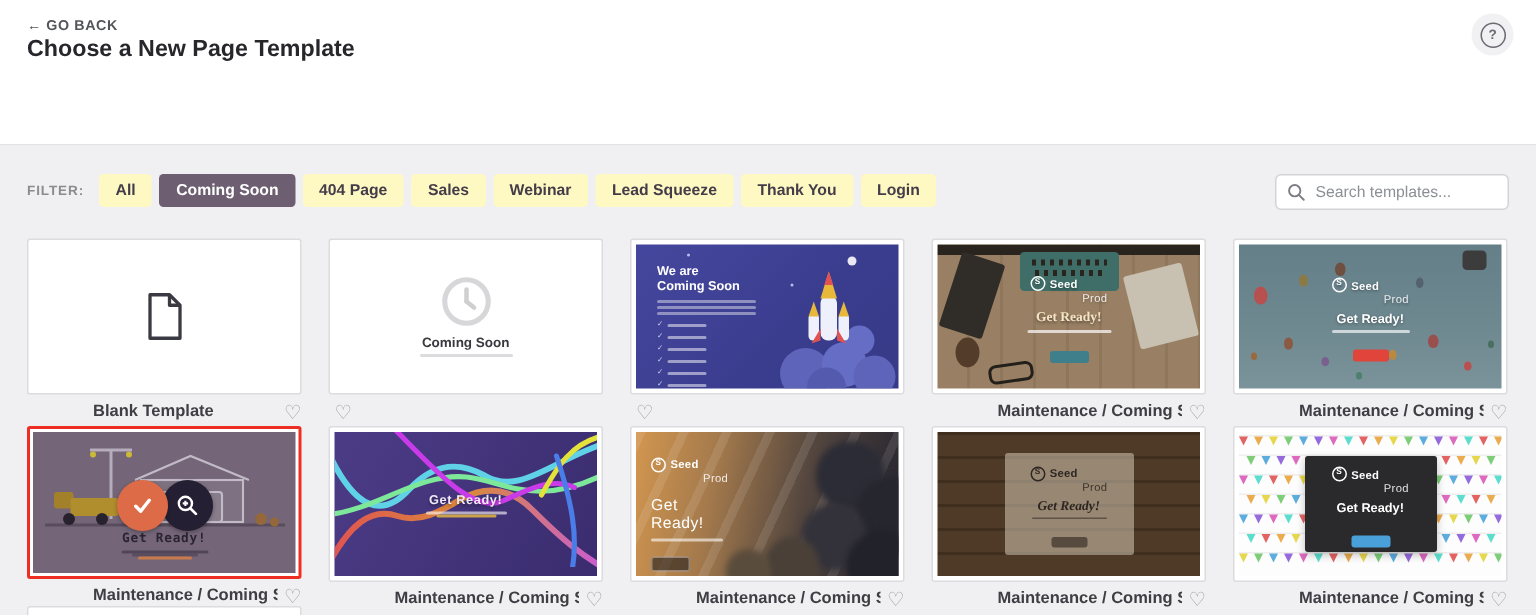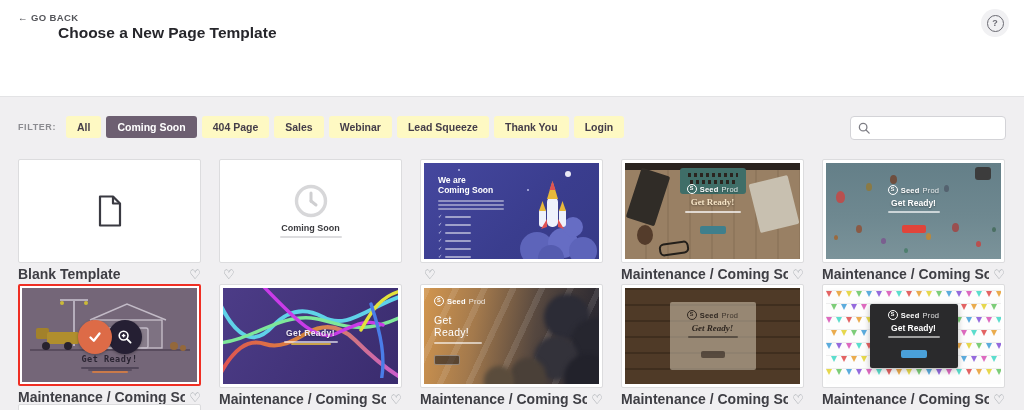--- a/index.html
+++ b/index.html
@@ -3,21 +3,21 @@
 <meta charset="utf-8">
 <style>
   html,body{margin:0;padding:0;background:#fff;}
   .screen{position:relative;width:1024px;height:410px;overflow:hidden;background:#f0eff1;
     font-family:"Liberation Sans",sans-serif;-webkit-font-smoothing:antialiased;}
   
   .header{position:absolute;top:0;left:0;right:0;height:96px;background:#fff;border-bottom:1px solid #e3e3e5;}
   .goback{position:absolute;top:12px;left:18px;font-size:9.5px;font-weight:700;color:#54555a;
     letter-spacing:.4px;cursor:pointer;}
   .goback .arrow{margin-right:3px;font-weight:400;}
-  .page-title{position:absolute;top:24px;left:18px;font-size:15.5px;font-weight:700;color:#26262b;margin-left:40px;}
+  .page-title{position:absolute;top:24px;left:18px;font-size:15.5px;font-weight:700;color:#26262b;}
   .help-btn{position:absolute;top:9px;right:15px;width:28px;height:28px;border-radius:50%;
     background:#f1f1f3;display:flex;align-items:center;justify-content:center;cursor:pointer;}
   .help-glyph{width:15px;height:15px;border:1.4px solid #6a6a72;border-radius:50%;display:flex;
     align-items:center;justify-content:center;font-size:9px;font-weight:700;color:#6a6a72;line-height:1;}
   
   .tabs{position:absolute;left:18px;bottom:0;display:flex;gap:26px;}
   .tab{font-size:12.5px;color:#72777c;padding-bottom:9px;border-bottom:3px solid transparent;cursor:pointer;}
   .tab.active{color:#2f3338;font-weight:700;border-bottom-color:#d4704f;}
   
   .filter-row{position:absolute;top:116px;left:18px;display:flex;align-items:center;gap:5px;}
@@ -33,28 +33,28 @@
   .search-box input::placeholder{color:#8c8f94;}
   
   .grid{position:absolute;top:159px;left:18px;display:grid;grid-template-columns:repeat(5,183px);
     column-gap:18px;row-gap:3px;}
   .card{position:relative;}
   .thumb{position:relative;height:96px;background:#fff;border:1px solid #dcdcde;border-radius:2px;
     padding:3px;cursor:pointer;}
   .card.selected .thumb{border:2px solid #ef2e23;padding:2px;height:94px;}
   .art{position:relative;width:100%;height:100%;overflow:hidden;}
   .label-row{display:flex;align-items:center;justify-content:space-between;margin-top:4px;height:14px;}
-  .card-name{font-size:14px;font-weight:700;color:#3e3e44;white-space:nowrap;overflow:hidden;}
+  .card-name{font-size:11px;font-weight:700;color:#3e3e44;white-space:nowrap;overflow:hidden;margin-left:44px;}
   .heart{font-size:13px;color:#9ba0a6;line-height:1;cursor:pointer;flex:0 0 auto;margin-left:4px;}
   .next-row-sliver{position:absolute;left:18px;top:404px;width:181px;height:10px;background:#fff;
     border:1px solid #dcdcde;border-radius:2px;}
   
   .bar{display:block;height:2px;border-radius:1px;}
   .brand{display:flex;align-items:center;gap:3px;font-size:7.5px;letter-spacing:.2px;}
-  .brand .bseed{font-weight:700;} .brand .bprod{font-weight:400;opacity:.85;}
+  .brand .bseed{font-weight:700;} .brand .bprod{font-weight:400;opacity:.85;margin-top:18px;}
   .brand .bicon{width:8px;height:8px;border-radius:50%;border:1.2px solid currentColor;display:inline-flex;
     align-items:center;justify-content:center;font-size:5.5px;font-weight:700;line-height:1;}
   .mini-btn{display:inline-block;border-radius:2px;}
   
   .art.blank{background:#fff;display:flex;align-items:center;justify-content:center;}
   
   .art.simple{background:#fff;display:flex;flex-direction:column;align-items:center;justify-content:center;gap:3px;}
   .simple-title{font-size:9px;font-weight:700;color:#3a3a3e;margin-top:2px;}
   
   .art.rocket{background:linear-gradient(135deg,#45479e,#3a3d8e 60%,#363a86);color:#fff;}
@@ -131,20 +131,21 @@
       <div class="chip">Lead Squeeze</div>
       <div class="chip">Thank You</div>
       <div class="chip">Login</div>
     </div>
 
   <div class="search-box">
     <svg width="12" height="12" viewBox="0 0 14 14">
       <circle cx="6" cy="6" r="4.4" fill="none" stroke="#7d7d84" stroke-width="1.5"></circle>
       <line x1="9.4" y1="9.4" x2="13" y2="13" stroke="#7d7d84" stroke-width="1.5" stroke-linecap="round"></line>
     </svg>
+    <input type="text" placeholder="Search templates..." style="">
   </div>
 
   <div class="grid">
       <div class="card">
     <div class="thumb">
       <div class="art blank">
             <svg width="26" height="32" viewBox="0 0 26 32">
       <path d="M3 1.5 h13 l7 7 v22 h-20 z" fill="#fff" stroke="#3a3a42" stroke-width="2.2" stroke-linejoin="round"></path>
       <path d="M16 1.5 v7 h7" fill="none" stroke="#3a3a42" stroke-width="2.2" stroke-linejoin="round"></path>
             </svg>

